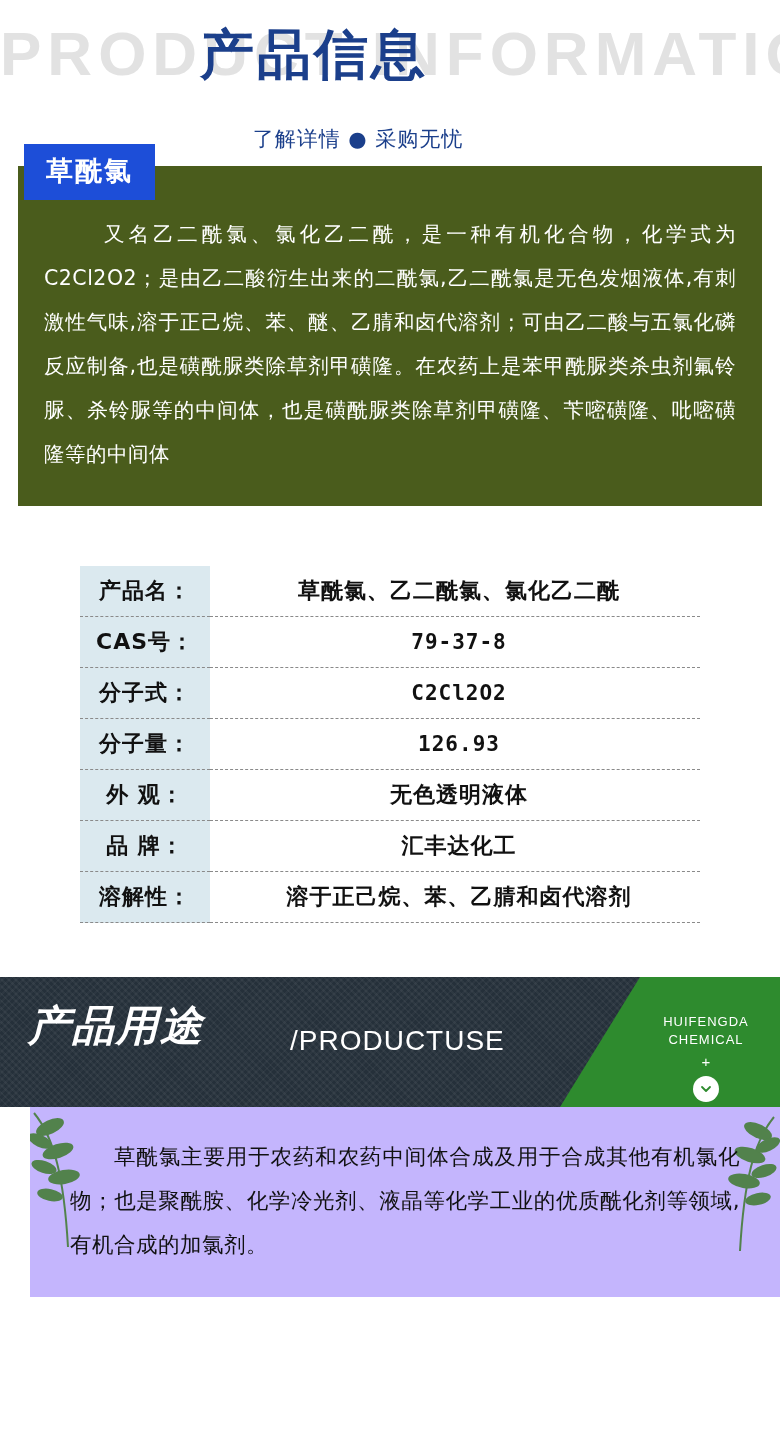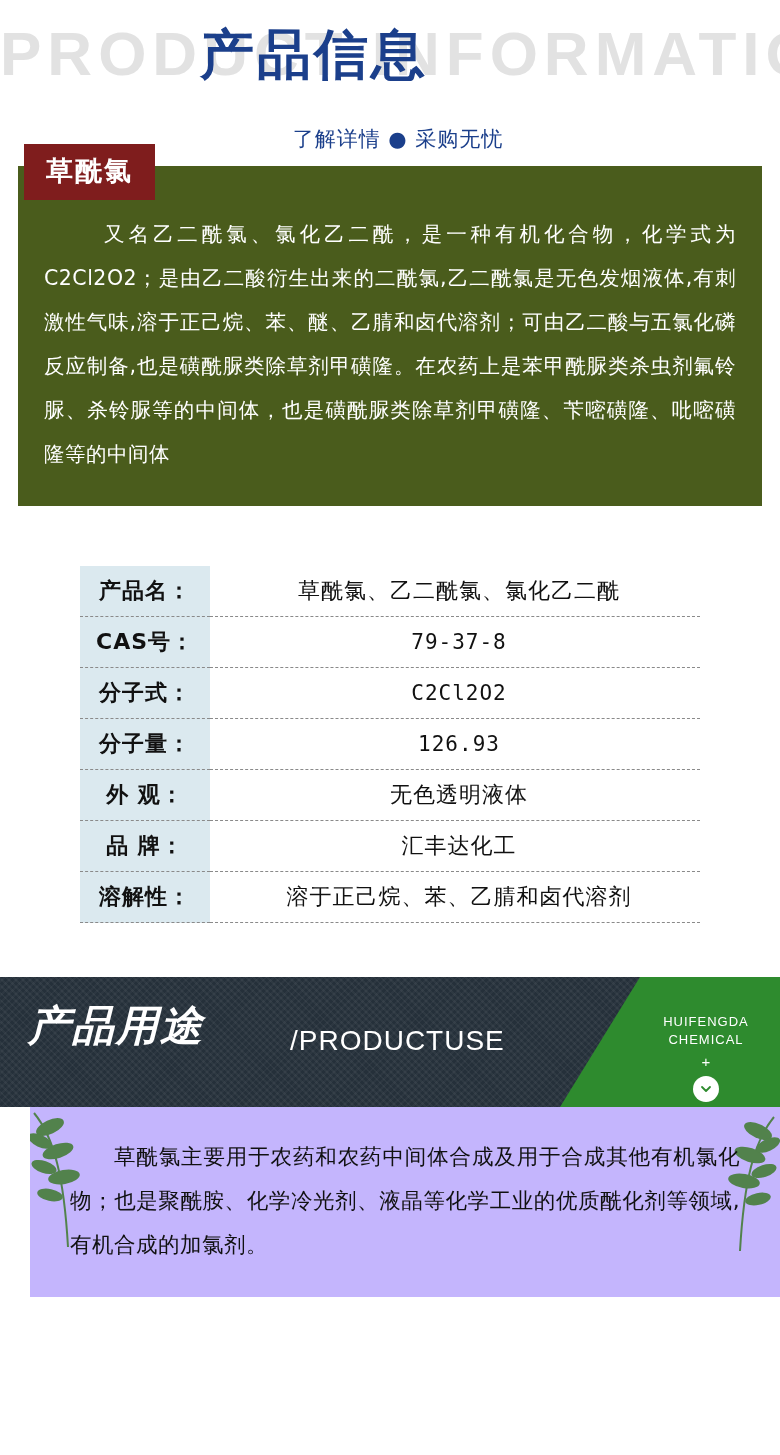--- a/index.html
+++ b/index.html
@@ -52,37 +52,36 @@
   .header-sub {
     position: absolute;
     top: 125px;
     left: 0;
     width: 716px;
     text-align: center;
     font-size: 21px;
     color: #1b3f8b;
     letter-spacing: 1px;
     font-family: "DejaVu Sans", sans-serif;
-    padding-left: 40px;
   }
 
   
   .intro-wrap {
     position: relative;
     margin: 6px 18px 0 18px;
     background: #4a5c1c;
     padding: 46px 26px 30px 26px;
     min-height: 330px;
     box-sizing: border-box;
   }
   .intro-tag {
     position: absolute;
     top: -22px;
     left: 6px;
-    background: #7f1d1d;
+    background: #1d4ed8;
     color: #ffffff;
     font-size: 27px;
     font-weight: bold;
     padding: 9px 22px 11px 22px;
     letter-spacing: 2px;
     font-family: "DejaVu Sans", sans-serif;
   }
   .intro-text {
     color: #ffffff;
     font-size: 20.5px;
@@ -125,20 +124,21 @@
     display: flex;
     align-items: center;
     justify-content: center;
     font-size: 22px;
     color: #111111;
     letter-spacing: 1px;
     font-family: "DejaVu Sans", sans-serif;
     border-bottom: 1px dashed #8a8a8a;
     box-sizing: border-box;
     padding-left: 8px;
+    font-weight: bold;
   }
   .spec-val.mono {
     font-family: "DejaVu Sans Mono", monospace;
     font-size: 21px;
     letter-spacing: 1px;
   }
 
   
   .use-banner {
     position: relative;

